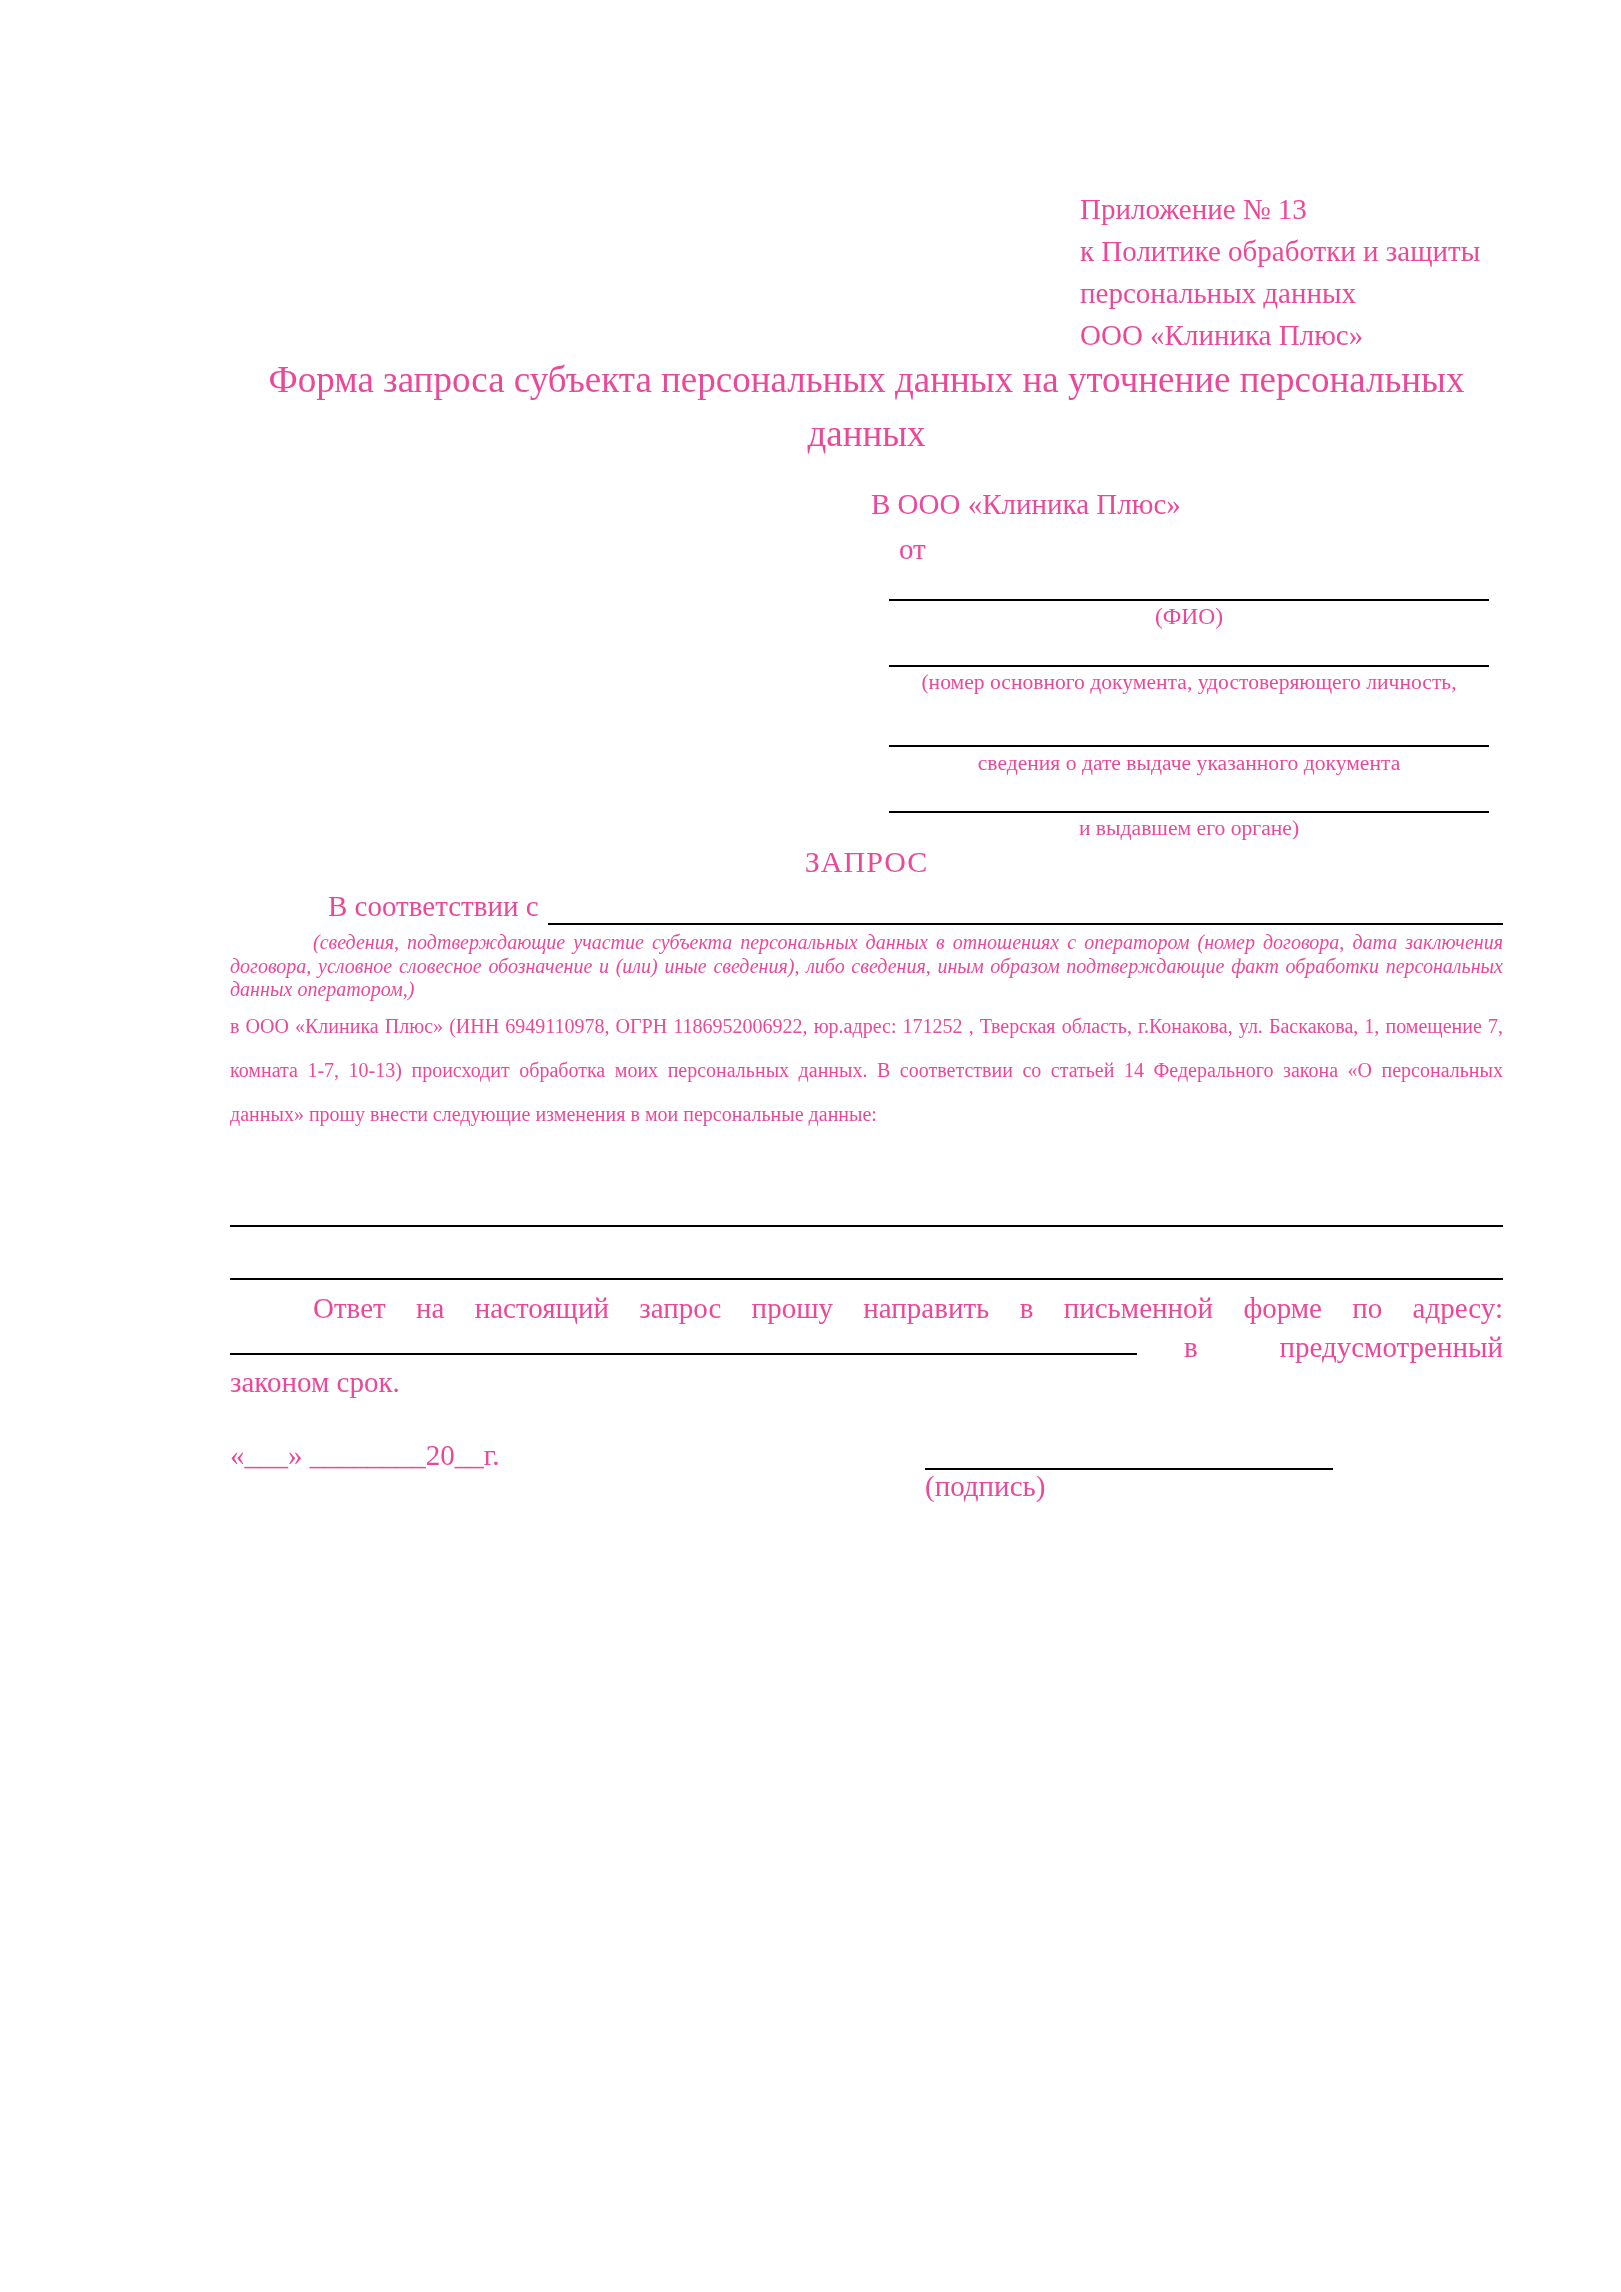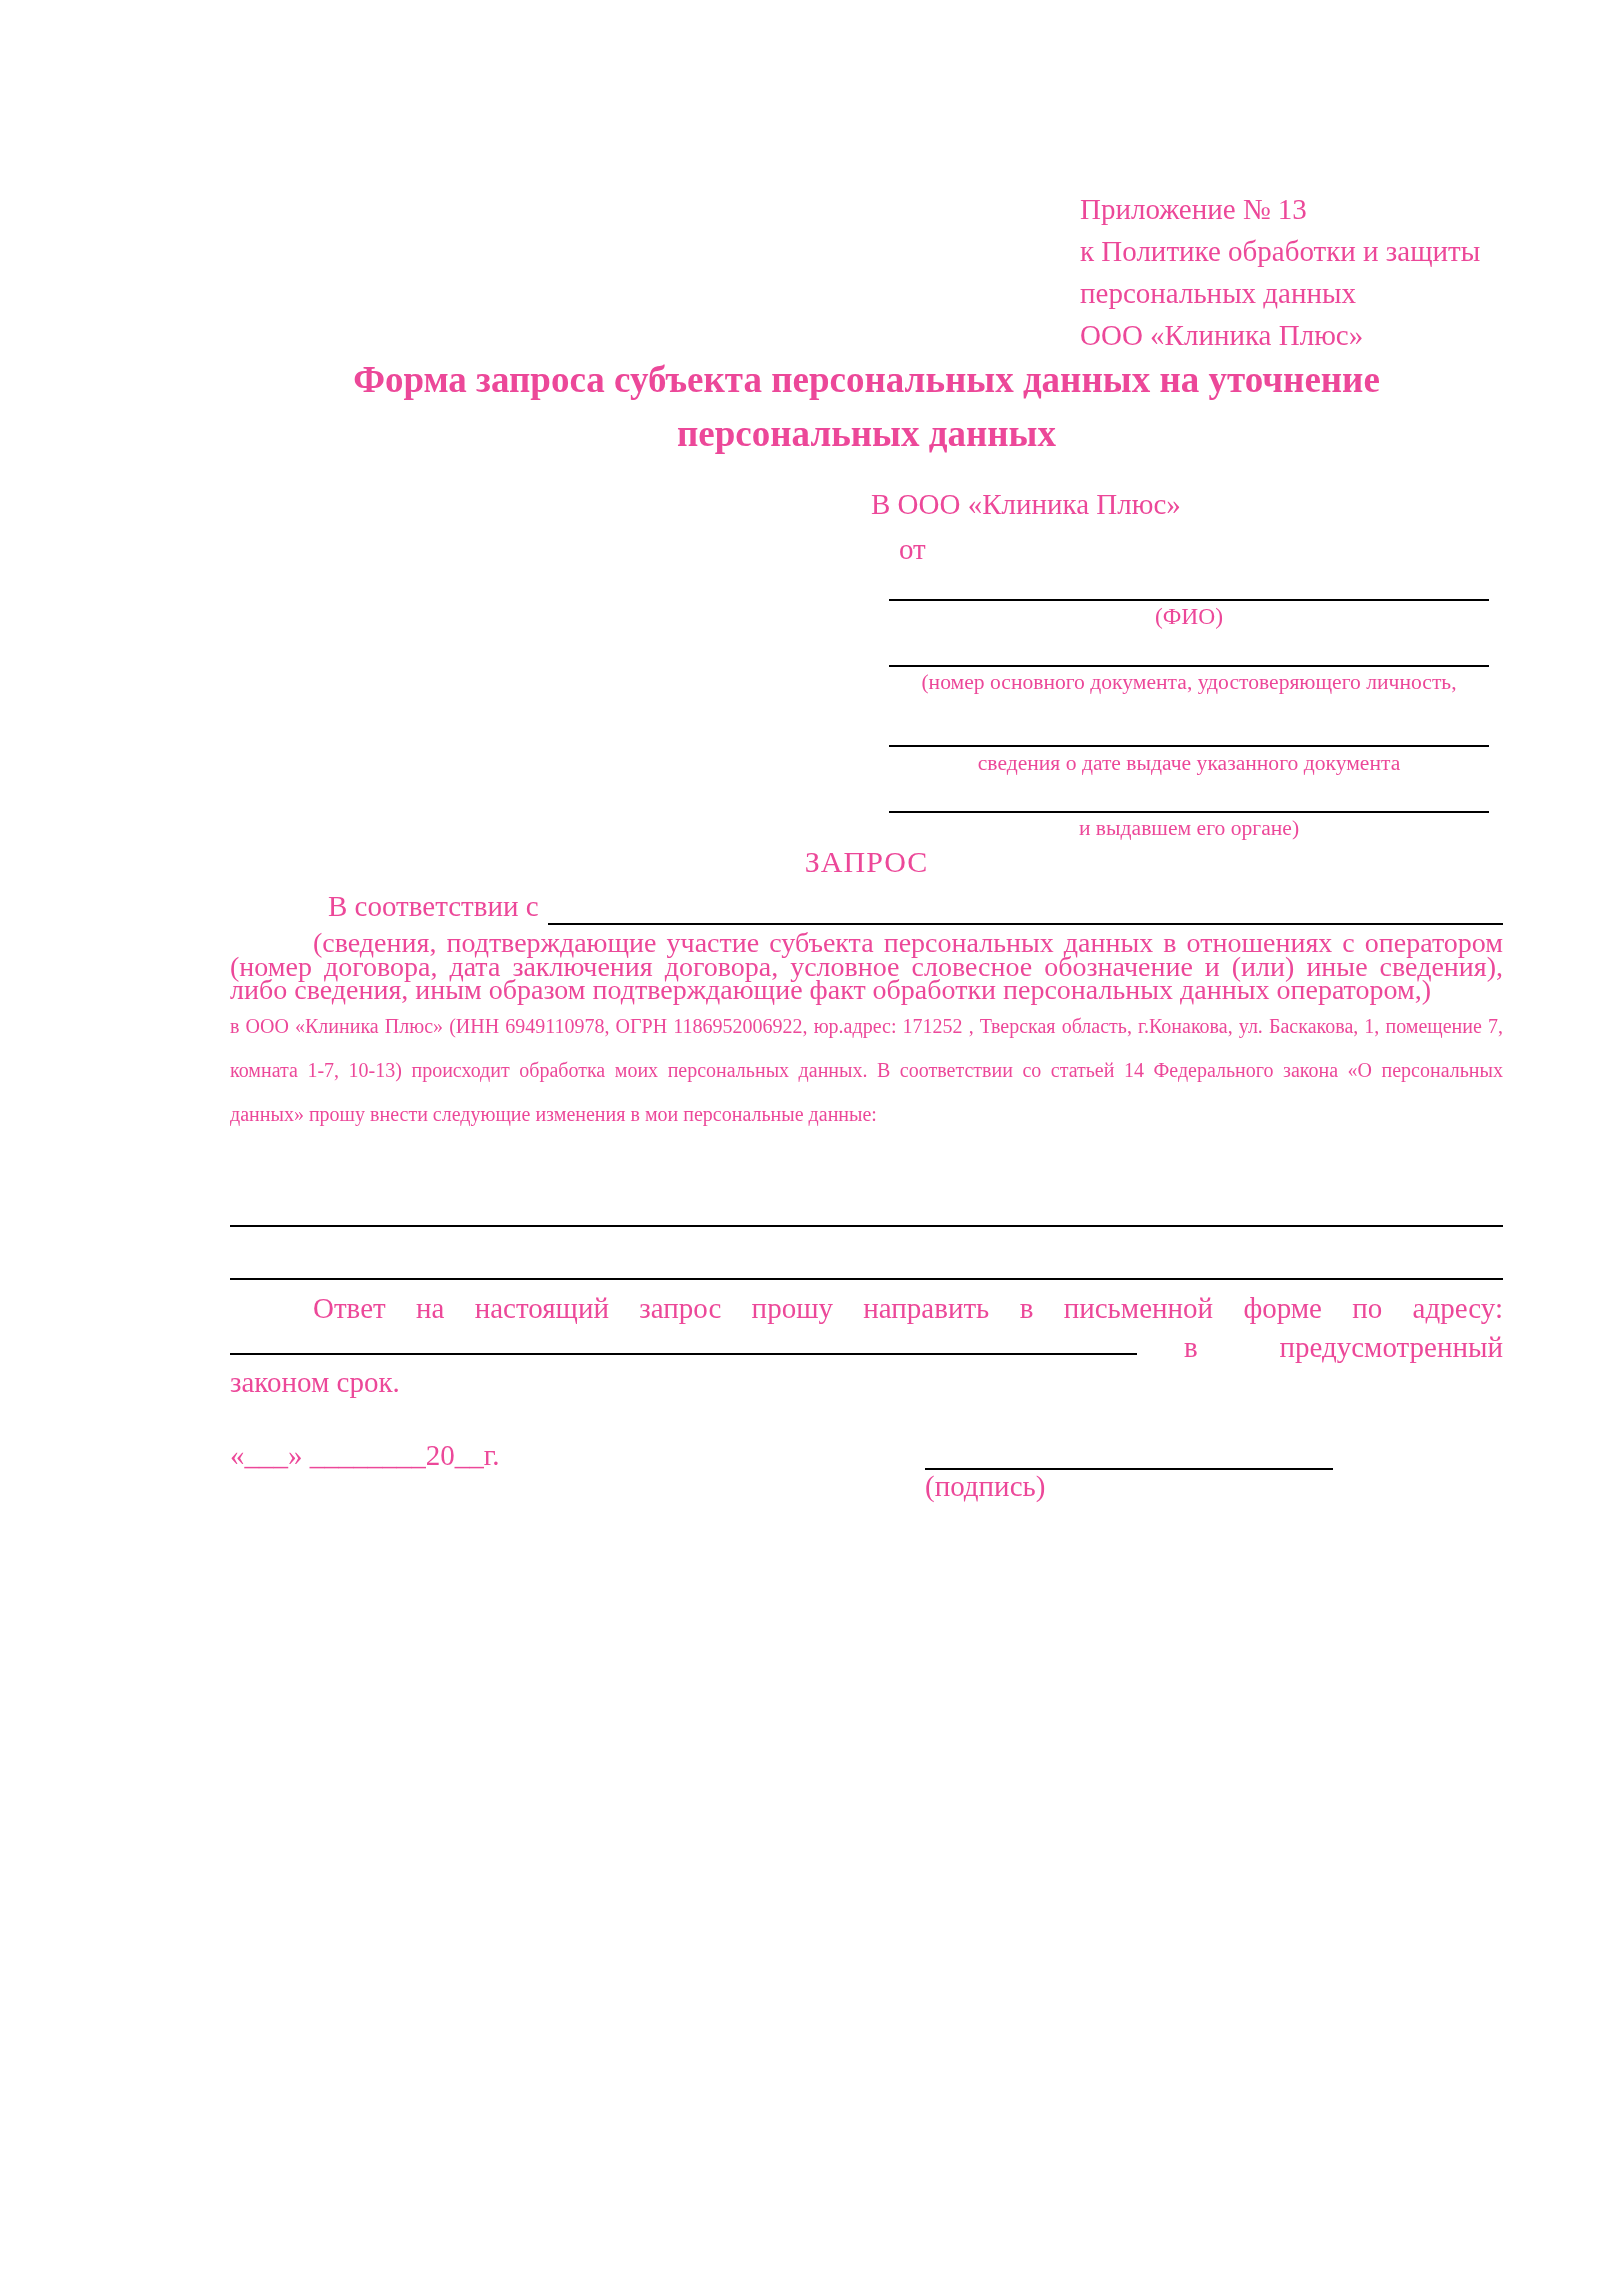--- a/index.html
+++ b/index.html
@@ -9,33 +9,33 @@
     background:#ffffff;
     color:#ec4899;
     font-family:"Liberation Serif","DejaVu Serif",serif;
     overflow:hidden;
     margin:0 auto;
   }
   .abs{position:absolute;}
   
   .appendix{left:1080px;top:188px;font-size:29px;line-height:42px;white-space:nowrap;}
   
-  .doc-title{left:230px;top:353px;width:1273px;text-align:center;font-weight:bold;font-size:37px;line-height:54px;}
+  .doc-title{left:230px;top:353px;width:1273px;text-align:center;font-weight:normal;font-size:37px;line-height:54px;}
   
   .addr-to{left:871px;top:488px;font-size:29px;white-space:nowrap;}
   .addr-from{left:899px;top:533px;font-size:29px;}
   .field-rule{left:889px;width:600px;height:0;border-top:2.9px solid #000;}
   .field-caption{left:889px;width:600px;text-align:center;font-size:21.6px;line-height:25.5px;}
   .cap-fio{font-size:23.5px;}
   
   .zapros{left:230px;top:845px;width:1273px;text-align:center;font-size:30px;letter-spacing:1px;}
   .intro{left:230px;top:890px;width:1273px;display:flex;align-items:flex-start;font-size:29px;}
   .intro .prefix{margin-left:98px;white-space:nowrap;}
   .fill-line{flex:1;height:33px;border-bottom:2.9px solid #000;margin-left:9.8px;}
-  .note{left:230px;top:931px;width:1273px;font-size:28px;line-height:23.5px;text-align:justify;text-indent:83px;}
+  .note{left:230px;top:931px;width:1273px;font-size:20px;line-height:23.5px;text-align:justify;text-indent:83px;font-style:italic;}
   .bodytext{left:230px;top:1004px;width:1273px;font-size:20px;line-height:44px;text-align:justify;}
   .blank-rule{left:230px;width:1273px;height:0;border-top:2.9px solid #000;}
   .reply1{left:230px;top:1286px;width:1273px;font-size:29px;line-height:44px;text-align:justify;text-align-last:justify;text-indent:83px;white-space:nowrap;}
   .reply2{left:230px;top:1329px;width:1273px;display:flex;align-items:flex-start;font-size:29px;line-height:37px;}
   .reply2 .rule-fill{width:907px;height:23.5px;border-bottom:2.9px solid #000;}
   .reply2 .w1{margin-left:47px;}
   .reply2 .w2{margin-left:auto;}
   .reply3{left:230px;top:1366px;font-size:29px;}
   
   .date-line{left:230px;top:1439px;font-size:29px;white-space:nowrap;}

